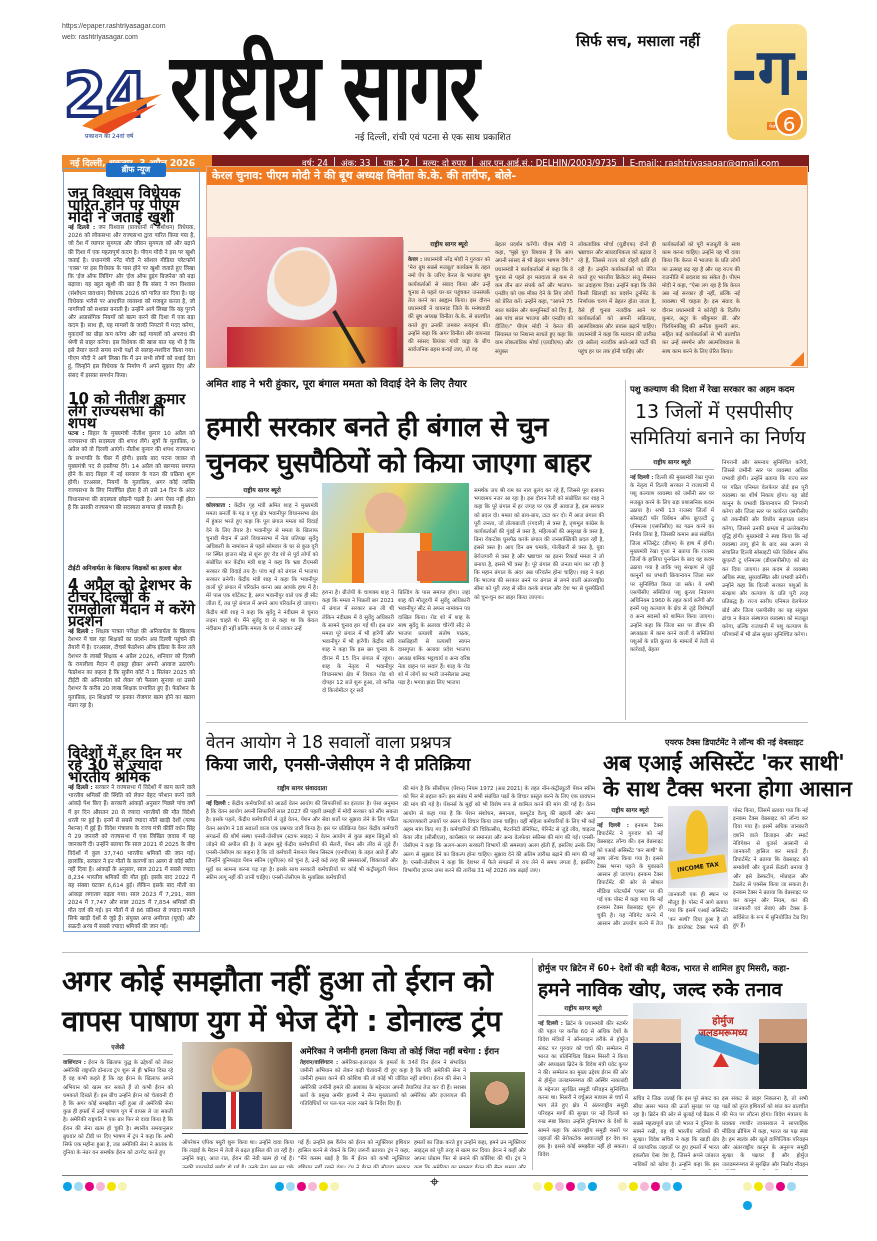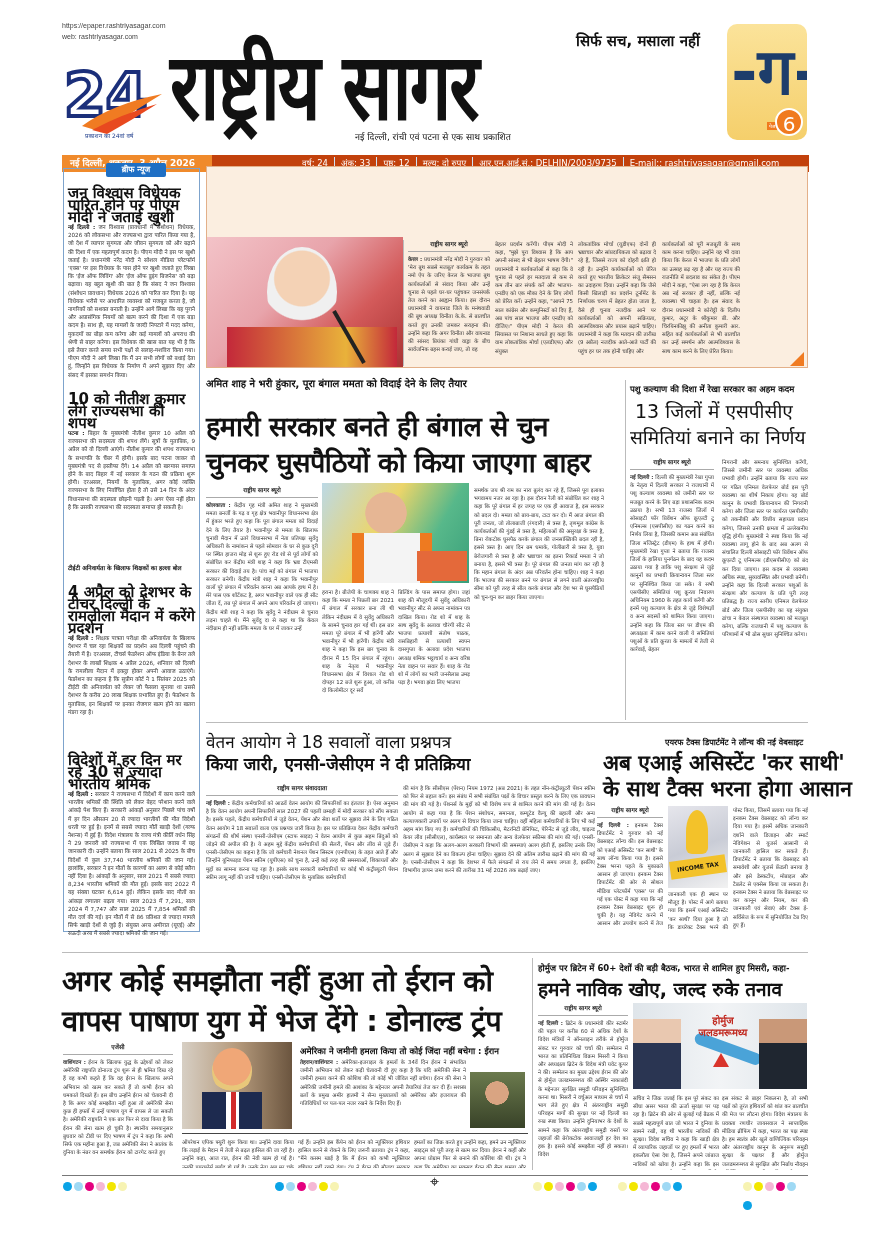--- a/index.html
+++ b/index.html
@@ -11,21 +11,21 @@
 .masthead{left:170px;top:40px;font-size:74px;font-weight:bold;font-family:"DejaVu Sans",sans-serif;letter-spacing:-2px;line-height:1;color:#111;transform:scaleY(1.25);transform-origin:top left}
 .tagline{left:576px;top:30px;font-size:15px;font-weight:bold;color:#111}
 .subpub{left:355px;top:130px;font-size:9px;color:#111}
 .since{left:85px;top:132px;font-size:6px;color:#1b3a8a}
 .emblem{left:727px;top:24px;width:80px;height:116px;border-radius:10px;background:linear-gradient(#fbe39a,#f5cf6b);overflow:hidden}
 .emblem .glyph{position:absolute;left:4px;top:2px;font-size:64px;font-weight:bold;color:#1d3d6b}
 .emblem .num{position:absolute;right:4px;bottom:4px;width:28px;height:28px;border-radius:50%;background:#f07a1e;color:#fff;font-size:20px;text-align:center;line-height:28px;border:2px solid #fff}
 .emblem .tag{position:absolute;left:40px;bottom:10px;background:#f07a1e;color:#fff;font-size:5px;padding:1px 2px}
 .strip{left:62px;top:155px;width:747px;height:17px;display:flex}
 .strip .date{background:#f08a2b;color:#fff;font-size:9px;font-weight:bold;width:150px;line-height:17px;padding-left:8px}
-.strip .info{background:#c2410c;color:#fff;flex:1;font-size:8.5px;line-height:17px;display:flex;gap:6px;padding-left:90px;white-space:nowrap}
+.strip .info{background:#7f1d1d;color:#fff;flex:1;font-size:8.5px;line-height:17px;display:flex;gap:6px;padding-left:90px;white-space:nowrap}
 .sep{border-left:1px solid #cfe2f5;height:12px;margin-top:2px}
 .left-col{left:63px;top:168px;width:137px;height:764px;border:1px solid #7da3cc;padding:4px 4px}
 .brief-badge{left:106px;top:163px;width:60px;height:14px;background:#1f6fc4;color:#fff;font-size:8px;text-align:center;line-height:14px;border-radius:2px;font-weight:bold}
 .lh{font-weight:bold;font-size:15px;line-height:12px;margin-top:4px;color:#111}
 .lp{font-size:5.6px;line-height:8.2px;color:#333;text-align:justify}
 .lp b{color:#111}
 .subhd{font-size:6px;font-weight:bold;margin-top:3px}
 .kerala{left:206px;top:166px;width:602px;height:202px;background:#fbeee0;border:1px solid #e3b089}
 .kerala .kick{position:absolute;left:0;top:0;width:100%;height:18px;background:#f07b22;color:#fff;font-size:11px;font-weight:bold;line-height:18px;padding-left:5px}
 .kerala .hl{position:absolute;left:6px;top:20px;font-size:31px;font-weight:bold;white-space:nowrap;letter-spacing:-0.5px}
@@ -93,31 +93,32 @@
   <div>
     <div class="lh">जन विश्वास विधेयक पारित होने पर पीएम मोदी ने जताई खुशी</div>
     <div class="lp" style="height:166px;overflow:hidden"><b>नई दिल्ली :</b> <span>जन विश्वास (प्रावधानों में संशोधन) विधेयक, 2026 को लोकसभा और राज्यसभा द्वारा पारित किया गया है, जो देश में व्यापार सुगमता और जीवन सुगमता को और बढ़ाने की दिशा में एक महत्वपूर्ण कदम है। पीएम मोदी ने इस पर खुशी जताई है। प्रधानमंत्री नरेंद्र मोदी ने सोशल मीडिया प्लेटफॉर्म 'एक्स' पर इस विधेयक के पास होने पर खुशी जताते हुए लिखा कि 'ईज ऑफ लिविंग' और 'ईज ऑफ डूइंग बिजनेस' को बढ़ा बढ़ावा। यह बहुत खुशी की बात है कि संसद ने जन विश्वास (संशोधन प्रावधान) विधेयक 2026 को पारित कर दिया है। यह विधेयक भरोसे पर आधारित व्यवस्था को मजबूत करता है, जो नागरिकों को सशक्त बनाती है। उन्होंने आगे लिखा कि यह पुराने और अप्रासंगिक नियमों को खत्म करने की दिशा में एक बड़ा कदम है। साथ ही, यह मामलों के जल्दी निपटारे में मदद करेगा, मुकदमों का बोझ कम करेगा और कई मामलों को अपराध की श्रेणी से बाहर करेगा। इस विधेयक की खास बात यह भी है कि इसे तैयार करते समय सभी पक्षों से सलाह-मशविरा किया गया। पीएम मोदी ने आगे लिखा कि मैं उन सभी लोगों को बधाई देता हूं, जिन्होंने इस विधेयक के निर्माण में अपने सुझाव दिए और संसद में इसका समर्थन किया।</span></div>
   </div>
   <div>
     <div class="lh">10 को नीतीश कुमार लेंगे राज्यसभा की शपथ</div>
     <div class="lp" style="height:132px;overflow:hidden"><b>पटना :</b> <span>बिहार के मुख्यमंत्री नीतीश कुमार 10 अप्रैल को राज्यसभा की सदस्यता की शपथ लेंगे। सूत्रों के मुताबिक, 9 अप्रैल को वो दिल्ली आएंगे। नीतीश कुमार की शपथ राज्यसभा के सभापति के चैंबर में होगी। इसके बाद पटना जाकर वो मुख्यमंत्री पद से इस्तीफा देंगे। 14 अप्रैल को खरमास समाप्त होने के बाद बिहार में नई सरकार के गठन की प्रक्रिया शुरू होगी। दरअसल, नियमों के मुताबिक, अगर कोई व्यक्ति राज्यसभा के लिए निर्वाचित होता है तो उसे 14 दिन के अंदर विधानसभा की सदस्यता छोड़नी पड़ती है। अगर ऐसा नहीं होता है कि उसकी राज्यसभा की सदस्यता समाप्त हो सकती है।</span></div>
   </div>
   <div>
     <div class="subhd">टीईटी अनिवार्यता के खिलाफ शिक्षकों का हल्ला बोल</div>
-    <div class="lh" style="margin-top:14px">4 अप्रैल को देशभर के टीचर दिल्ली के रामलीला मैदान में करेंगे प्रदर्शन</div>
+    <div class="lh" style="margin-top:7px">4 अप्रैल को देशभर के टीचर दिल्ली के रामलीला मैदान में करेंगे प्रदर्शन</div>
     <div class="lp" style="height:116px;overflow:hidden"><b>नई दिल्ली :</b> <span>शिक्षक पात्रता परीक्षा की अनिवार्यता के खिलाफ देशभर में चल रहा शिक्षकों का प्रदर्शन अब दिल्ली पहुंचने की तैयारी में है। दरअसल, टीचर्स फेडरेशन ऑफ इंडिया के बैनर तले देशभर के लाखों शिक्षक 4 अप्रैल 2026, शनिवार को दिल्ली के रामलीला मैदान में इकट्ठा होकर अपनी आवाज उठाएंगे। फेडरेशन का कहना है कि सुप्रीम कोर्ट ने 1 सितंबर 2025 को टीईटी की अनिवार्यता को लेकर जो फैसला सुनाया था उससे देशभर के करीब 20 लाख शिक्षक प्रभावित हुए हैं। फेडरेशन के मुताबिक, इन शिक्षकों पर इनका रोजगार खत्म होने का खतरा मंडरा रहा है।</span></div>
   </div>
   <div>
     <div class="lh">विदेशों में हर दिन मर रहे 30 से ज्यादा भारतीय श्रमिक</div>
     <div class="lp" style="height:168px;overflow:hidden"><b>नई दिल्ली :</b> <span>सरकार ने राज्यसभा में विदेशों में काम करने वाले भारतीय श्रमिकों की स्थिति को लेकर बेहद परेशान करने वाले आंकड़े पेश किए हैं। सरकारी आंकड़ों अनुसार पिछले पांच वर्षों में हर दिन औसतन 20 से ज्यादा भारतीयों की मौत विदेशी धरती पर हुई है। इनमें से सबसे ज्यादा मौतें खाड़ी देशों (गल्फ नेशन्स) में हुई हैं। विदेश मंत्रालय के राज्य मंत्री कीर्ति वर्धन सिंह ने 29 जनवरी को राज्यसभा में एक लिखित जवाब में यह जानकारी दी। उन्होंने बताया कि साल 2021 से 2025 के बीच विदेशों में कुल 37,740 भारतीय श्रमिकों की जान गई। हालांकि, सरकार ने इन मौतों के कारणों का अलग से कोई ब्यौरा नहीं दिया है। आंकड़ों के अनुसार, साल 2021 में सबसे ज्यादा 8,234 भारतीय श्रमिकों की मौत हुई। इसके बाद 2022 में यह संख्या घटकर 6,614 हुई। लेकिन इसके बाद मौतों का आंकड़ा लगातार बढ़ता गया। साल 2023 में 7,291, साल 2024 में 7,747 और साल 2025 में 7,854 श्रमिकों की मौत दर्ज की गई। इन मौतों में से 86 प्रतिशत से ज्यादा मामले सिर्फ खाड़ी देशों से जुड़े हैं। संयुक्त अरब अमीरात (यूएई) और सऊदी अरब में सबसे ज्यादा श्रमिकों की जान गई।</span></div>
   </div>
 </div>
 <div class="abs brief-badge">ब्रीफ न्यूज</div>
 
 <div class="abs kerala">
+  <div class="kick">केरल चुनाव: पीएम मोदी ने की बूथ अध्यक्ष विनीता के.के. की तारीफ, बोले-</div>
 </div>
 <div class="abs photo modi">
   <div class="face" style="left:60px;top:10px;width:70px;height:90px;background:radial-gradient(circle at 50% 35%,#f4d2b5 0 40%,#f0f0f0 42% 60%,transparent 62%)"></div>
   <div style="position:absolute;left:20px;bottom:0;width:170px;height:40px;background:linear-gradient(90deg,#c3283a,#e9b23a 70%,#c3283a)"></div>
   <div style="position:absolute;left:140px;top:70px;width:4px;height:60px;background:#222;transform:rotate(-30deg)"></div>
 </div>
 <div class="abs" style="left:408px;top:240px;width:82px;height:126px">
   <div class="byline">राष्ट्रीय सागर ब्यूरो</div>
   <div class="bodytext" style="height:104px"><b>केरल :</b> <span>प्रधानमंत्री नरेंद्र मोदी ने गुरुवार को 'मेरा बूथ सबसे मजबूत' कार्यक्रम के तहत नमो ऐप के जरिए केरल के भाजपा बूथ कार्यकर्ताओं से संवाद किया और उन्हें चुनाव से पहले घर-घर पहुंचकर जनसंपर्क तेज करने का आह्वान किया। इस दौरान प्रधानमंत्री ने वायनाड जिले के मनंथवाडी की बूथ अध्यक्ष विनीता के.के. से बातचीत करते हुए उनकी जमकर सराहना की। उन्होंने कहा कि अगर विनीता और वायनाड की सांसद प्रियंका गांधी वाड्रा के बीच सार्वजनिक बहस कराई जाए, तो वह</span></div>
 </div>

